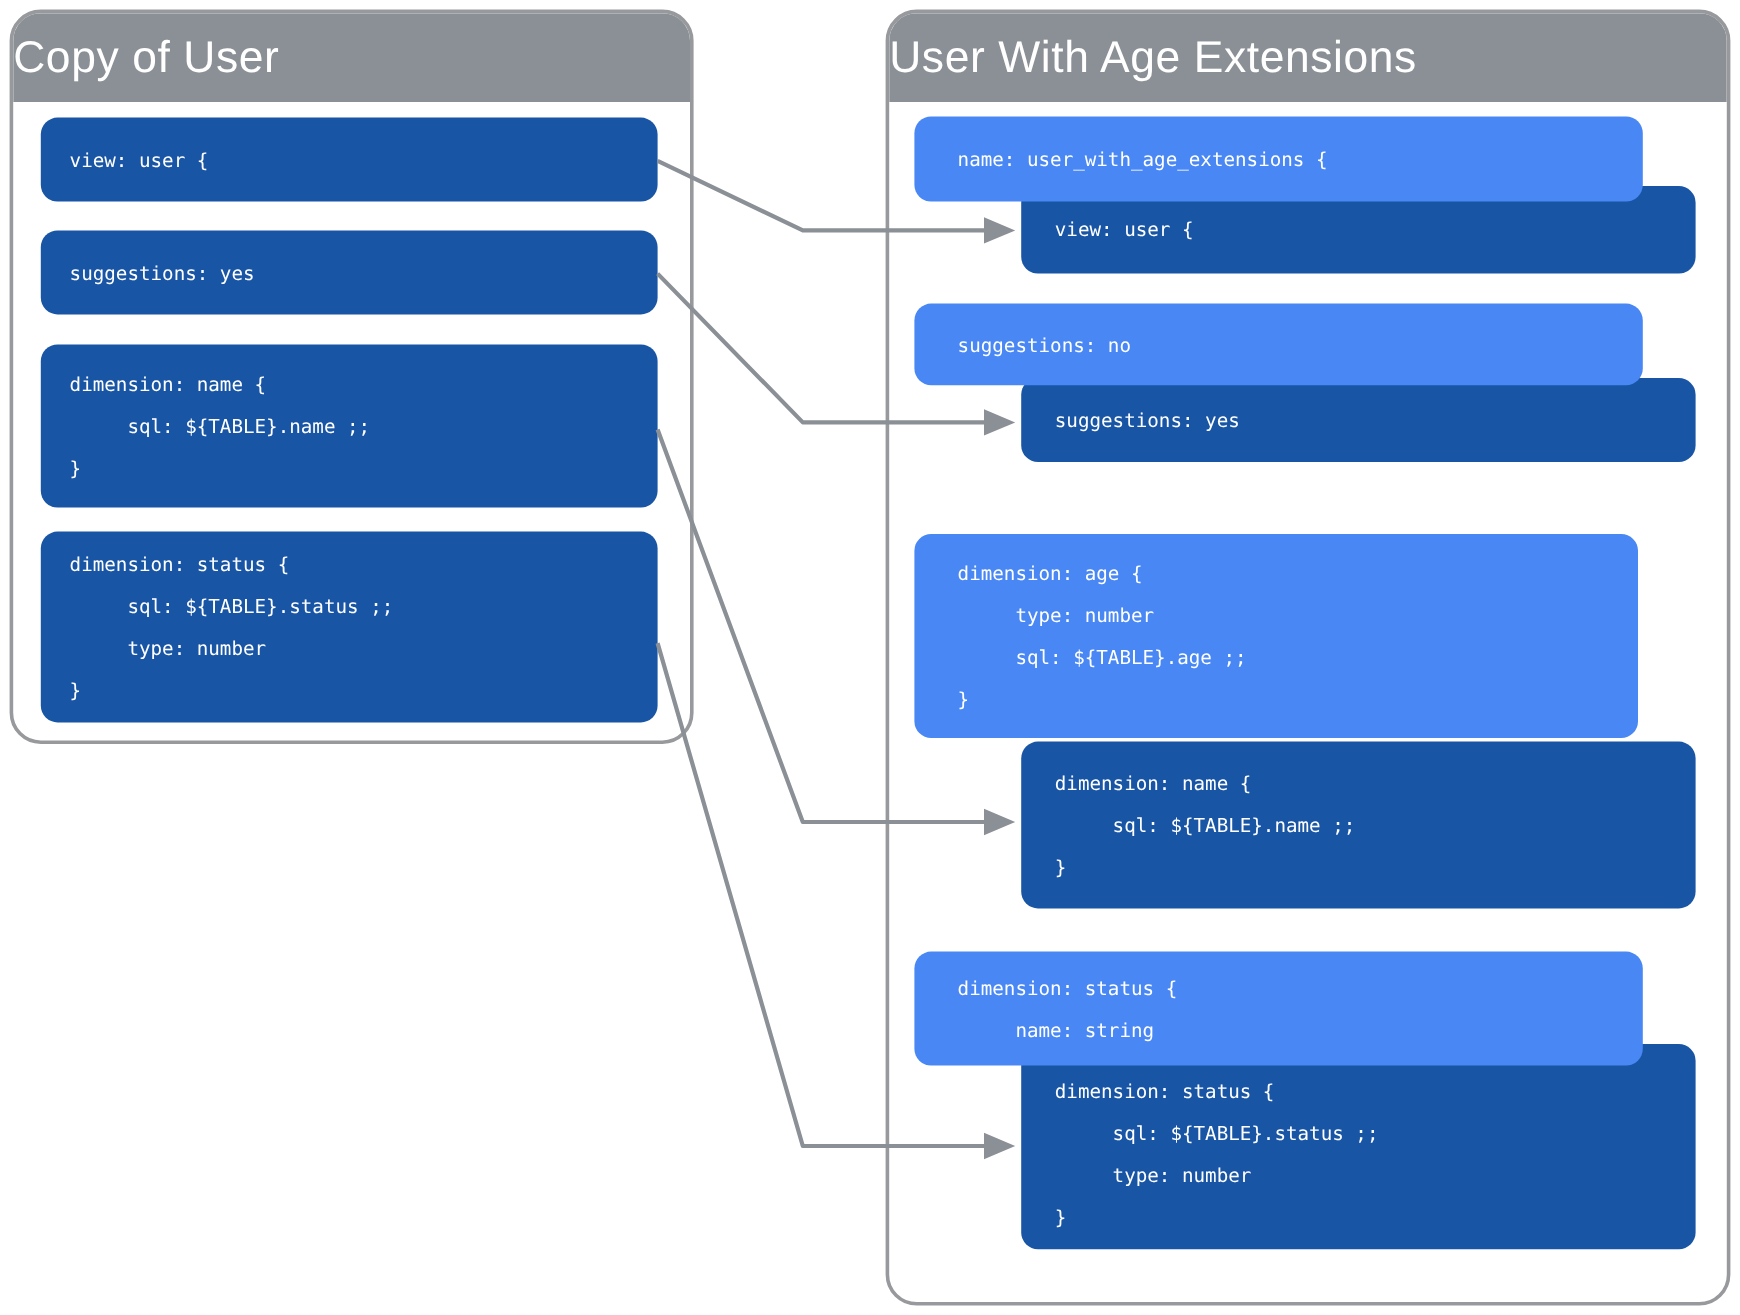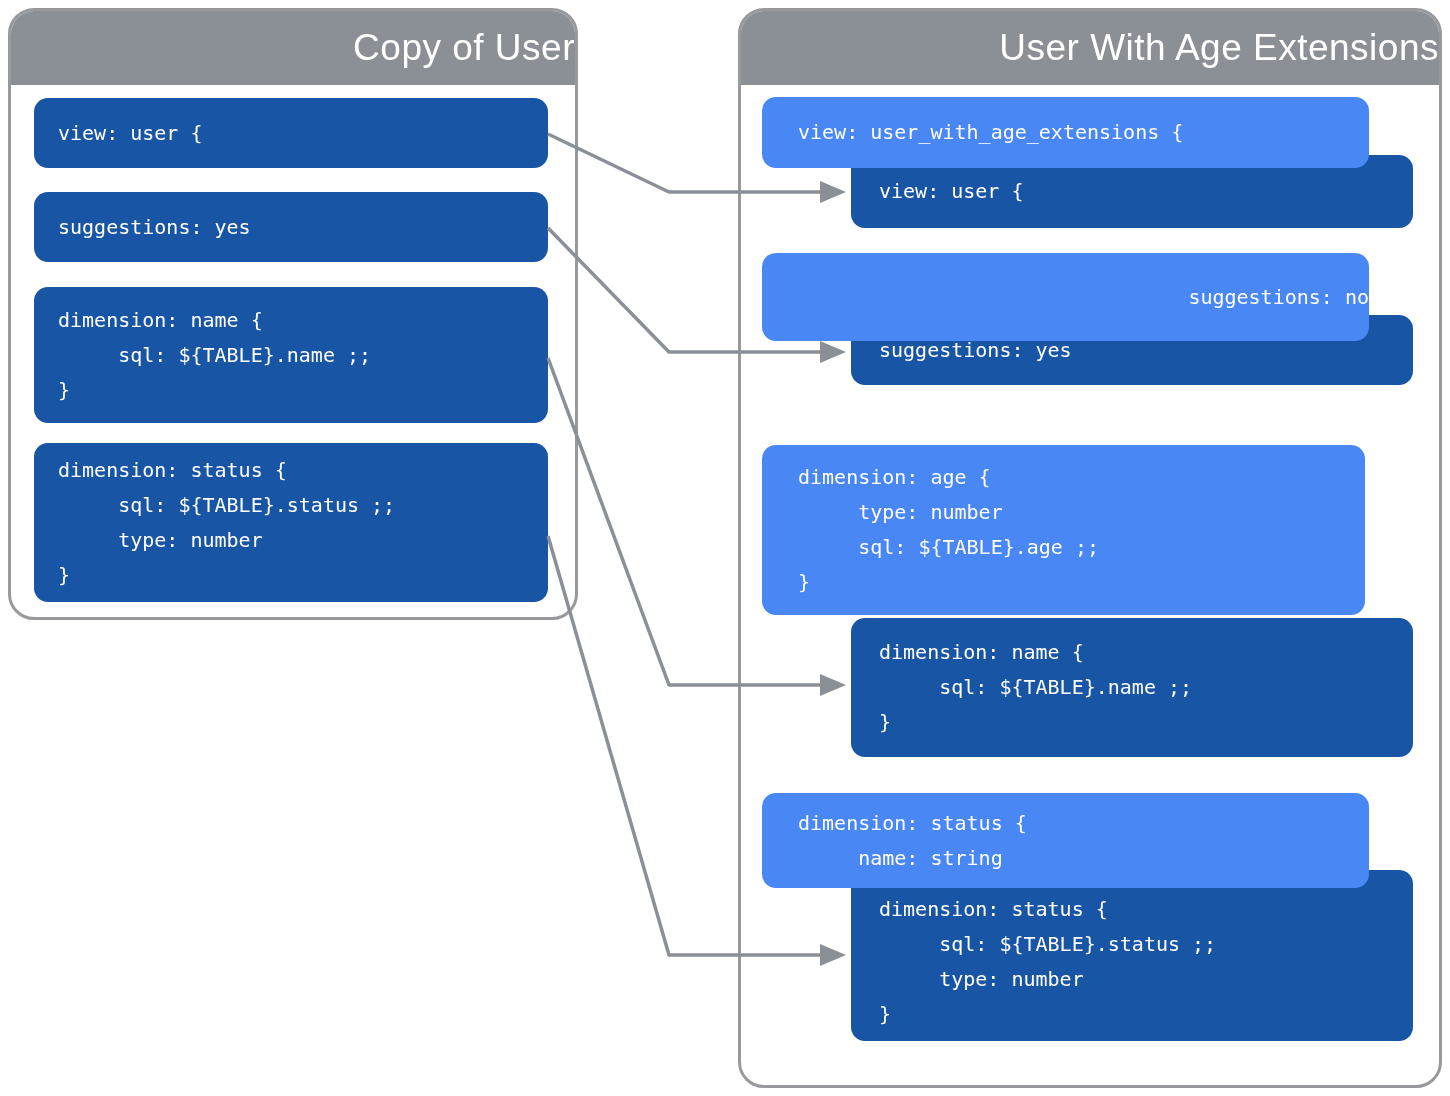--- a/index.html
+++ b/index.html
@@ -24,48 +24,48 @@
     background:#ffffff;
     border:3px solid var(--border-gray);
     border-radius:26px;
     overflow:hidden;
   }
   .panel-left{left:8px;top:8px;width:570px;height:612px;}
   .panel-right{left:738px;top:8px;width:704px;height:1080px;}
   .panel-header{
     position:absolute;left:0;top:0;right:0;height:74px;
     background:var(--header-gray);
-    display:flex;align-items:center;justify-content:flex-end;
+    display:flex;align-items:center;justify-content:flex-start;
     color:var(--text-white);
     font-size:37px;font-weight:500;letter-spacing:.5px;
   }
   .code-block{
     position:absolute;
     border-radius:14px;
     display:flex;flex-direction:column;justify-content:center;
     color:var(--text-white);
     font-family:"DejaVu Sans Mono","Liberation Mono",monospace;
-    font-size:20px;line-height:35px;
+    font-size:16px;line-height:35px;
   }
   .code-block.original{background:var(--original-blue);z-index:2;}
   .code-block.extension{background:var(--extension-blue);z-index:3;}
   .code-line{white-space:pre;}
   .panel-left-pad .code-line{padding-left:24px;}
   .ext-pad .code-line{padding-left:36px;}
   .orig-pad .code-line{padding-left:28px;}
   .pad-down{padding-top:12px;}
   
   .lb0{left:34px;top:98px;width:514px;height:70px;}
   .lb1{left:34px;top:192px;width:514px;height:70px;}
   .lb2{left:34px;top:287px;width:514px;height:136px;}
   .lb3{left:34px;top:443px;width:514px;height:159px;}
   
   .rb0{left:762px;top:97px;width:607px;height:71px;}
   .rb1{left:851px;top:155px;width:562px;height:73px;}
-  .rb2{left:762px;top:253px;width:607px;height:88px;align-items:flex-end;}
+  .rb2{left:762px;top:253px;width:607px;height:68px;}
   .rb3{left:851px;top:315px;width:562px;height:70px;}
   .rb4{left:762px;top:425px;width:603px;height:170px;margin-top:20px;}
   .rb5{left:851px;top:618px;width:562px;height:139px;}
   .rb6{left:762px;top:793px;width:607px;height:95px;}
   .rb7{left:851px;top:870px;width:562px;height:171px;}
   .connector-layer{
     position:absolute;left:0;top:0;width:1450px;height:1096px;
     z-index:4;pointer-events:none;
   }
   .connector-layer polyline{
@@ -103,21 +103,21 @@
     <div class="code-line">}</div>
   </div>
 
   <div class="panel panel-right">
     <div class="panel-header">
       <span>User With Age Extensions</span>
     </div>
   </div>
 
   <div class="code-block extension ext-pad rb0">
-    <div class="code-line">view: user_with_age_extensions {</div>
+    <div class="code-line">name: user_with_age_extensions {</div>
   </div>
   <div class="code-block original orig-pad rb1">
     <div class="code-line">view: user {</div>
   </div>
 
   <div class="code-block extension ext-pad rb2">
     <div class="code-line">suggestions: no</div>
   </div>
   <div class="code-block original orig-pad rb3">
     <div class="code-line">suggestions: yes</div>

